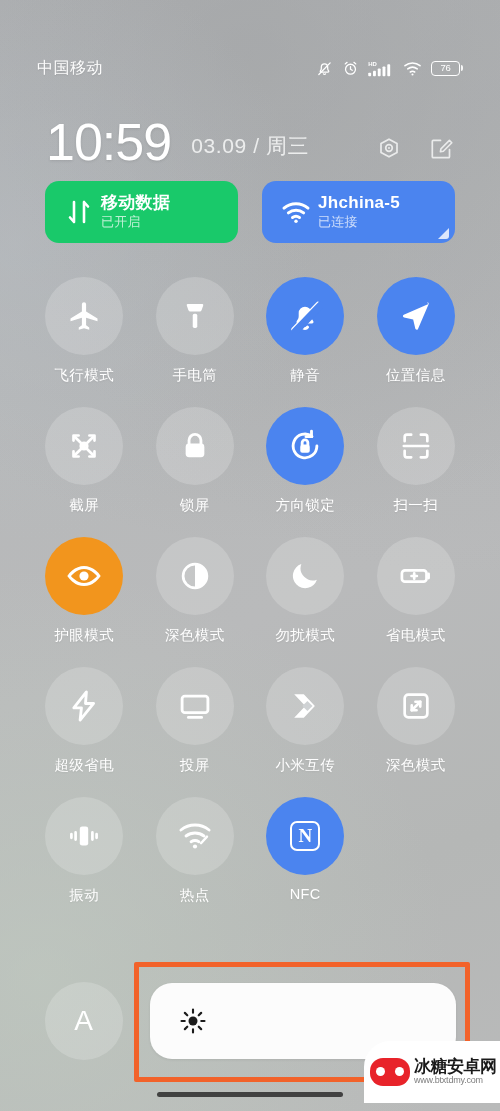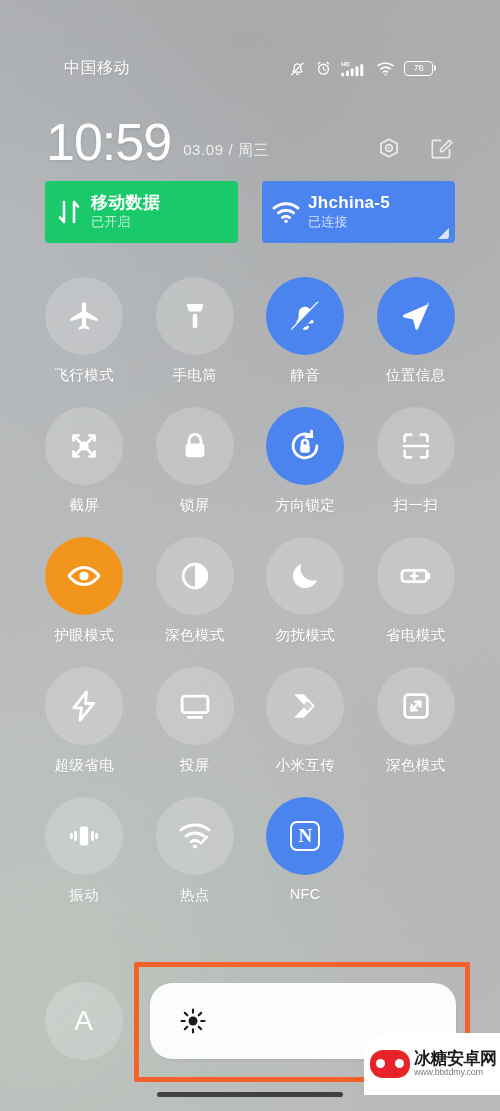--- a/index.html
+++ b/index.html
@@ -16,21 +16,21 @@
       radial-gradient(circle at 3% 22%, rgba(186,192,198,.45) 0%, rgba(186,192,198,0) 30%),
       radial-gradient(circle at 92% 10%, rgba(168,170,172,.45) 0%, rgba(168,170,172,0) 42%),
       radial-gradient(circle at 50% 5%, rgba(150,152,154,.40) 0%, rgba(150,152,154,0) 45%),
       linear-gradient(160deg,#b0b2b4 0%,#b6b8b9 28%,#b9babb 55%,#b5b7b6 78%,#b9baba 100%);
   }
 
   
   .statusbar{
     position:absolute;left:0;top:52px;width:500px;height:32px;
     display:flex;align-items:center;justify-content:space-between;
-    padding:0 64px;box-sizing:border-box;
+    padding:0 37px;box-sizing:border-box;
   }
   .carrier{color:#fff;font-size:16px;letter-spacing:.5px;opacity:.97;
     text-shadow:0 1px 2px rgba(0,0,0,.10);}
   .sysicons{display:flex;align-items:center;gap:9px;}
   .sysicons svg{display:block;}
   .batt{display:flex;align-items:center;}
   .batt .shell{
     width:29px;height:15px;border:1.6px solid #fff;border-radius:4px;
     display:flex;align-items:center;justify-content:center;box-sizing:border-box;
   }
@@ -40,36 +40,36 @@
   
   .clockrow{
     position:absolute;left:46px;top:106px;width:408px;height:62px;
     display:flex;align-items:flex-end;
   }
   .time{
     color:#fff;font-size:52px;line-height:.96;font-weight:300;
     letter-spacing:-1px;text-shadow:0 1px 3px rgba(0,0,0,.10);
   }
   .date{
-    color:#f0f1f1;font-size:15px;margin-left:12px;margin-bottom:8px;
+    color:#f0f1f1;font-size:21px;margin-left:20px;margin-bottom:8px;
     letter-spacing:.6px;opacity:.95;
   }
   .clockicons{
     position:absolute;right:0;bottom:6px;display:flex;align-items:center;gap:26px;
   }
   .clockicons svg{display:block;opacity:.92;}
 
   
   .cards{
     position:absolute;left:45px;top:181px;width:410px;height:62px;
     display:flex;gap:24px;
   }
   .card{
-    flex:1;border-radius:4px;position:relative;overflow:hidden;
-    display:flex;align-items:center;padding-left:4px;box-sizing:border-box;
+    flex:1;border-radius:14px;position:relative;overflow:hidden;
+    display:flex;align-items:center;padding-left:14px;box-sizing:border-box;
   }
   .card.data{background:#19c96a;}
   .card.wifi{background:#4b84ef;}
   .card .cicon{width:40px;flex:0 0 40px;display:flex;align-items:center;justify-content:center;}
   .card .ctext{display:flex;flex-direction:column;justify-content:center;margin-left:2px;}
   .card .ctitle{color:#fff;font-size:17px;font-weight:bold;line-height:1.15;letter-spacing:.3px;}
   .card .csub{color:rgba(255,255,255,.72);font-size:13px;line-height:1.35;letter-spacing:.3px;}
   .card .corner{
     position:absolute;right:6px;bottom:4px;width:0;height:0;
     border-left:11px solid transparent;border-bottom:11px solid rgba(255,255,255,.80);
@@ -116,21 +116,21 @@
   .slider{
     position:absolute;left:150px;top:8px;width:306px;height:76px;
     background:#fcfcfc;border-radius:22px;display:flex;align-items:center;
     padding-left:28px;box-sizing:border-box;
     box-shadow:0 1px 3px rgba(0,0,0,.07);
   }
   .slider svg{display:block;}
 
   
   .watermark{
-    position:absolute;right:0;bottom:16px;width:136px;height:62px;
+    position:absolute;right:0;bottom:8px;width:136px;height:62px;
     background:#fff;border-top-left-radius:26px;
     display:flex;align-items:center;padding-left:6px;box-sizing:border-box;gap:4px;
     overflow:hidden;
   }
   .wm-logo{
     width:40px;height:28px;background:#e8232a;border-radius:13px;
     position:relative;flex:0 0 40px;
   }
   .wm-logo:before,.wm-logo:after{
     content:"";position:absolute;top:9px;width:9px;height:9px;border-radius:50%;

